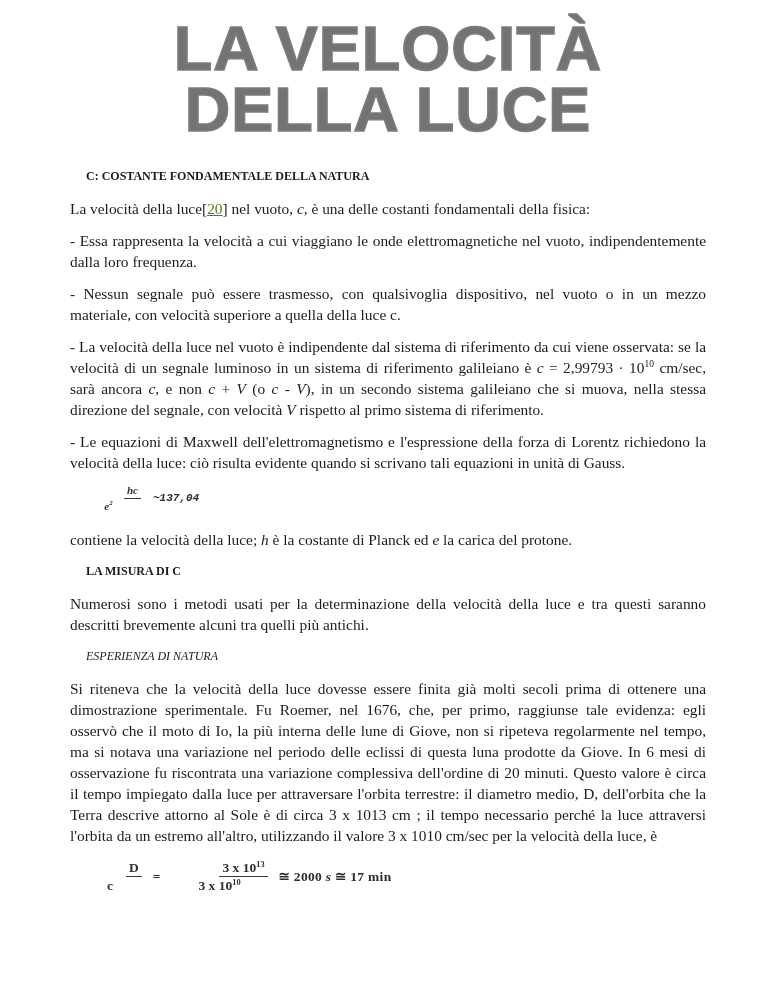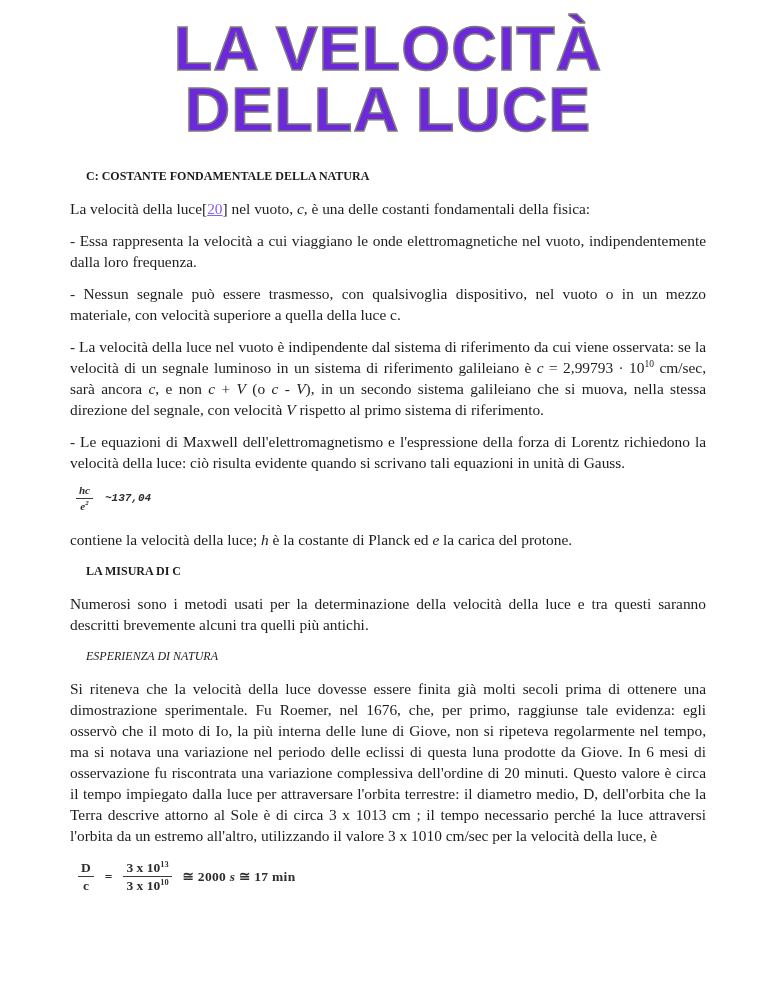--- a/index.html
+++ b/index.html
@@ -14,21 +14,21 @@
   }
   .doc {
     padding: 16px 62px 0 70px;
   }
   .main-title {
     text-align: center;
     font-family: "Liberation Sans", sans-serif;
     font-weight: 900;
     font-size: 63px;
     line-height: 0.97;
-    color: #6d28d9;
+    color: #737373;
     -webkit-text-stroke: 1.5px #7d7d7d;
     letter-spacing: 1px;
     margin: 2px 0 26px 0;
   }
   .heading {
     font-weight: bold;
     font-size: 12px;
     line-height: 21px;
     margin: 0 0 11px 16px;
   }
@@ -42,21 +42,21 @@
     text-align: justify;
     margin: 0 0 11px 0;
   }
   .para sup, .frac sup {
     font-size: 0.62em;
     vertical-align: super;
     line-height: 0;
     text-align: center;
   }
   a.ref-link {
-    color: #8b5cf6;
+    color: #4d7c0f;
     text-decoration: underline;
     cursor: pointer;
   }
   .formula {
     display: flex;
     align-items: center;
     color: #2e2e2e;
     font-weight: bold;
   }
   .formula-fine {
@@ -71,20 +71,21 @@
   }
   .frac {
     display: inline-flex;
     flex-direction: column;
     align-items: center;
     line-height: 1.15;
   }
   .frac .frac-top {
     border-bottom: 1px solid #3a3a3a;
     padding: 0 3px 1px 3px;
+    margin-left: 48px;
   }
   .frac .frac-bottom {
     padding: 1px 3px 0 3px;
   }
   .formula-fine .rhs { margin-left: 12px; font-family: Liberation Mono, monospace; }
   .f2-tail { letter-spacing: 0.3px; }
 </style>
 </head>
 <body>
 

